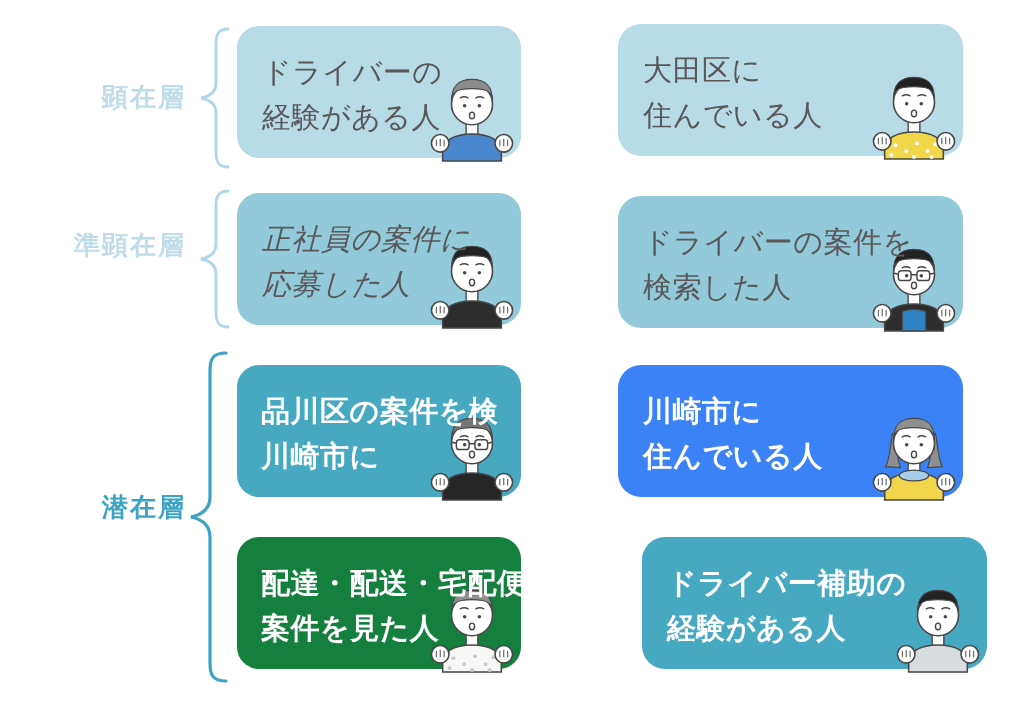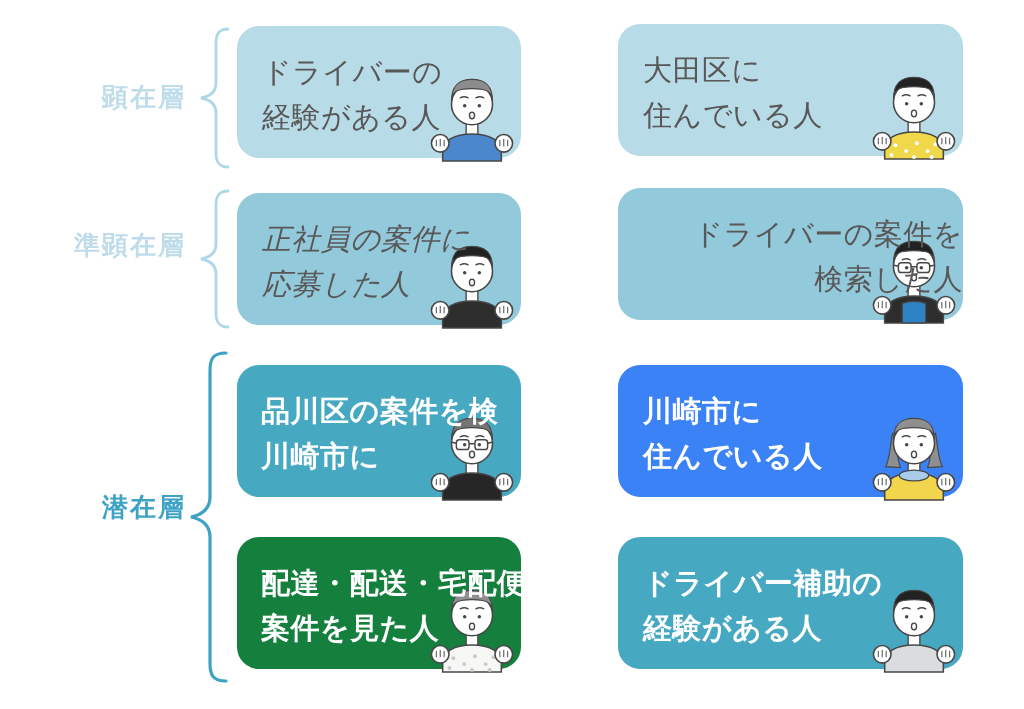--- a/index.html
+++ b/index.html
@@ -16,23 +16,23 @@
   #label-1{top:230px;}
   #label-2{top:492px;}
   .brace{position:absolute;overflow:visible;}
   #brace-0{left:195px;top:27px;}
   #brace-1{left:195px;top:189px;}
   #brace-2{left:184px;top:351px;}
   .card{
     position:absolute;left:237px;width:284px;height:132px;border-radius:22px;
     padding:24px 0 0 25px;box-sizing:border-box;
   }
-  .card.right{left:618px;width:345px;}
+  .card.right{left:618px;width:345px;border-radius:23px;}
   .c0{top:26px;} .c1{top:24px;}
-  .c2{top:193px;} .c3{top:188px;text-align:right;}
+  .c2{top:193px;} .c3{top:196px;}
   .c4{top:365px;} .c5{top:365px;}
   .c6{top:537px;} .c7{top:537px;}
   .c4,.c6{padding-left:24px;}
   .card-text{position:relative;z-index:2;}
   .card .line{font-size:29px;line-height:45px;white-space:nowrap;letter-spacing:0.5px;}
   .card.dark .line{font-weight:700;}
   .person{
     position:absolute;right:5px;bottom:-3px;width:88px;height:94px;
     overflow:visible;z-index:1;
   }
@@ -257,21 +257,21 @@
         <circle cx="45" cy="38" r="21" fill="#ffffff" stroke="#474747" stroke-width="1.6"></circle>
         <path d="M24,35 C24,17.5 32.5,12.5 45,12.5 C57.5,12.5 66,17.5 66,35 C66,27.5 61.5,23.8 56,22.9 C48.9,21.8 41.1,21.8 34,22.9 C28.5,23.8 24,27.5 24,35 Z" fill="#8f8f8f" stroke="#474747" stroke-width="1.2"></path>
         <path d="M33,31.5 Q37,29.2 41,31.5" fill="none" stroke="#474747" stroke-width="1.4" stroke-linecap="round"></path>
         <path d="M49,31.5 Q53,29.2 57,31.5" fill="none" stroke="#474747" stroke-width="1.4" stroke-linecap="round"></path>
         <circle cx="37.5" cy="39.5" r="1.8" fill="#474747"></circle>
         <circle cx="52.5" cy="39.5" r="1.8" fill="#474747"></circle>
         <ellipse cx="45" cy="49.5" rx="2.6" ry="3.4" fill="#ffffff" stroke="#474747" stroke-width="1.4"></ellipse>
       </svg>
   </div>
 
-  <div class="card right c7 dark" style="background: rgb(71, 168, 194); color: rgb(255, 255, 255);">
+  <div class="card right c7 dark" style="background: rgb(71, 168, 194); color: rgb(255, 255, 255); margin-left: 24px;">
     <div class="card-text">
       <div class="line">ドライバー補助の</div>
       <div class="line">経験がある人</div>
     </div>
     <svg class="person" viewBox="0 0 90 96">
         <rect x="39" y="54" width="12" height="16" fill="#ffffff" stroke="#474747" stroke-width="1.4"></rect>
         <path d="M15,96 L15,87 C15,75 27,68.5 45,68.5 C63,68.5 75,75 75,87 L75,96 Z" fill="#d9dddf" stroke="#474747" stroke-width="1.6"></path>
         <circle cx="12.5" cy="78" r="9" fill="#ffffff" stroke="#474747" stroke-width="1.6"></circle>
         <path d="M8.5,74.5 v6.5" stroke="#474747" stroke-width="1" fill="none"></path>
         <path d="M12.5,73.5 v7.5" stroke="#474747" stroke-width="1" fill="none"></path>

